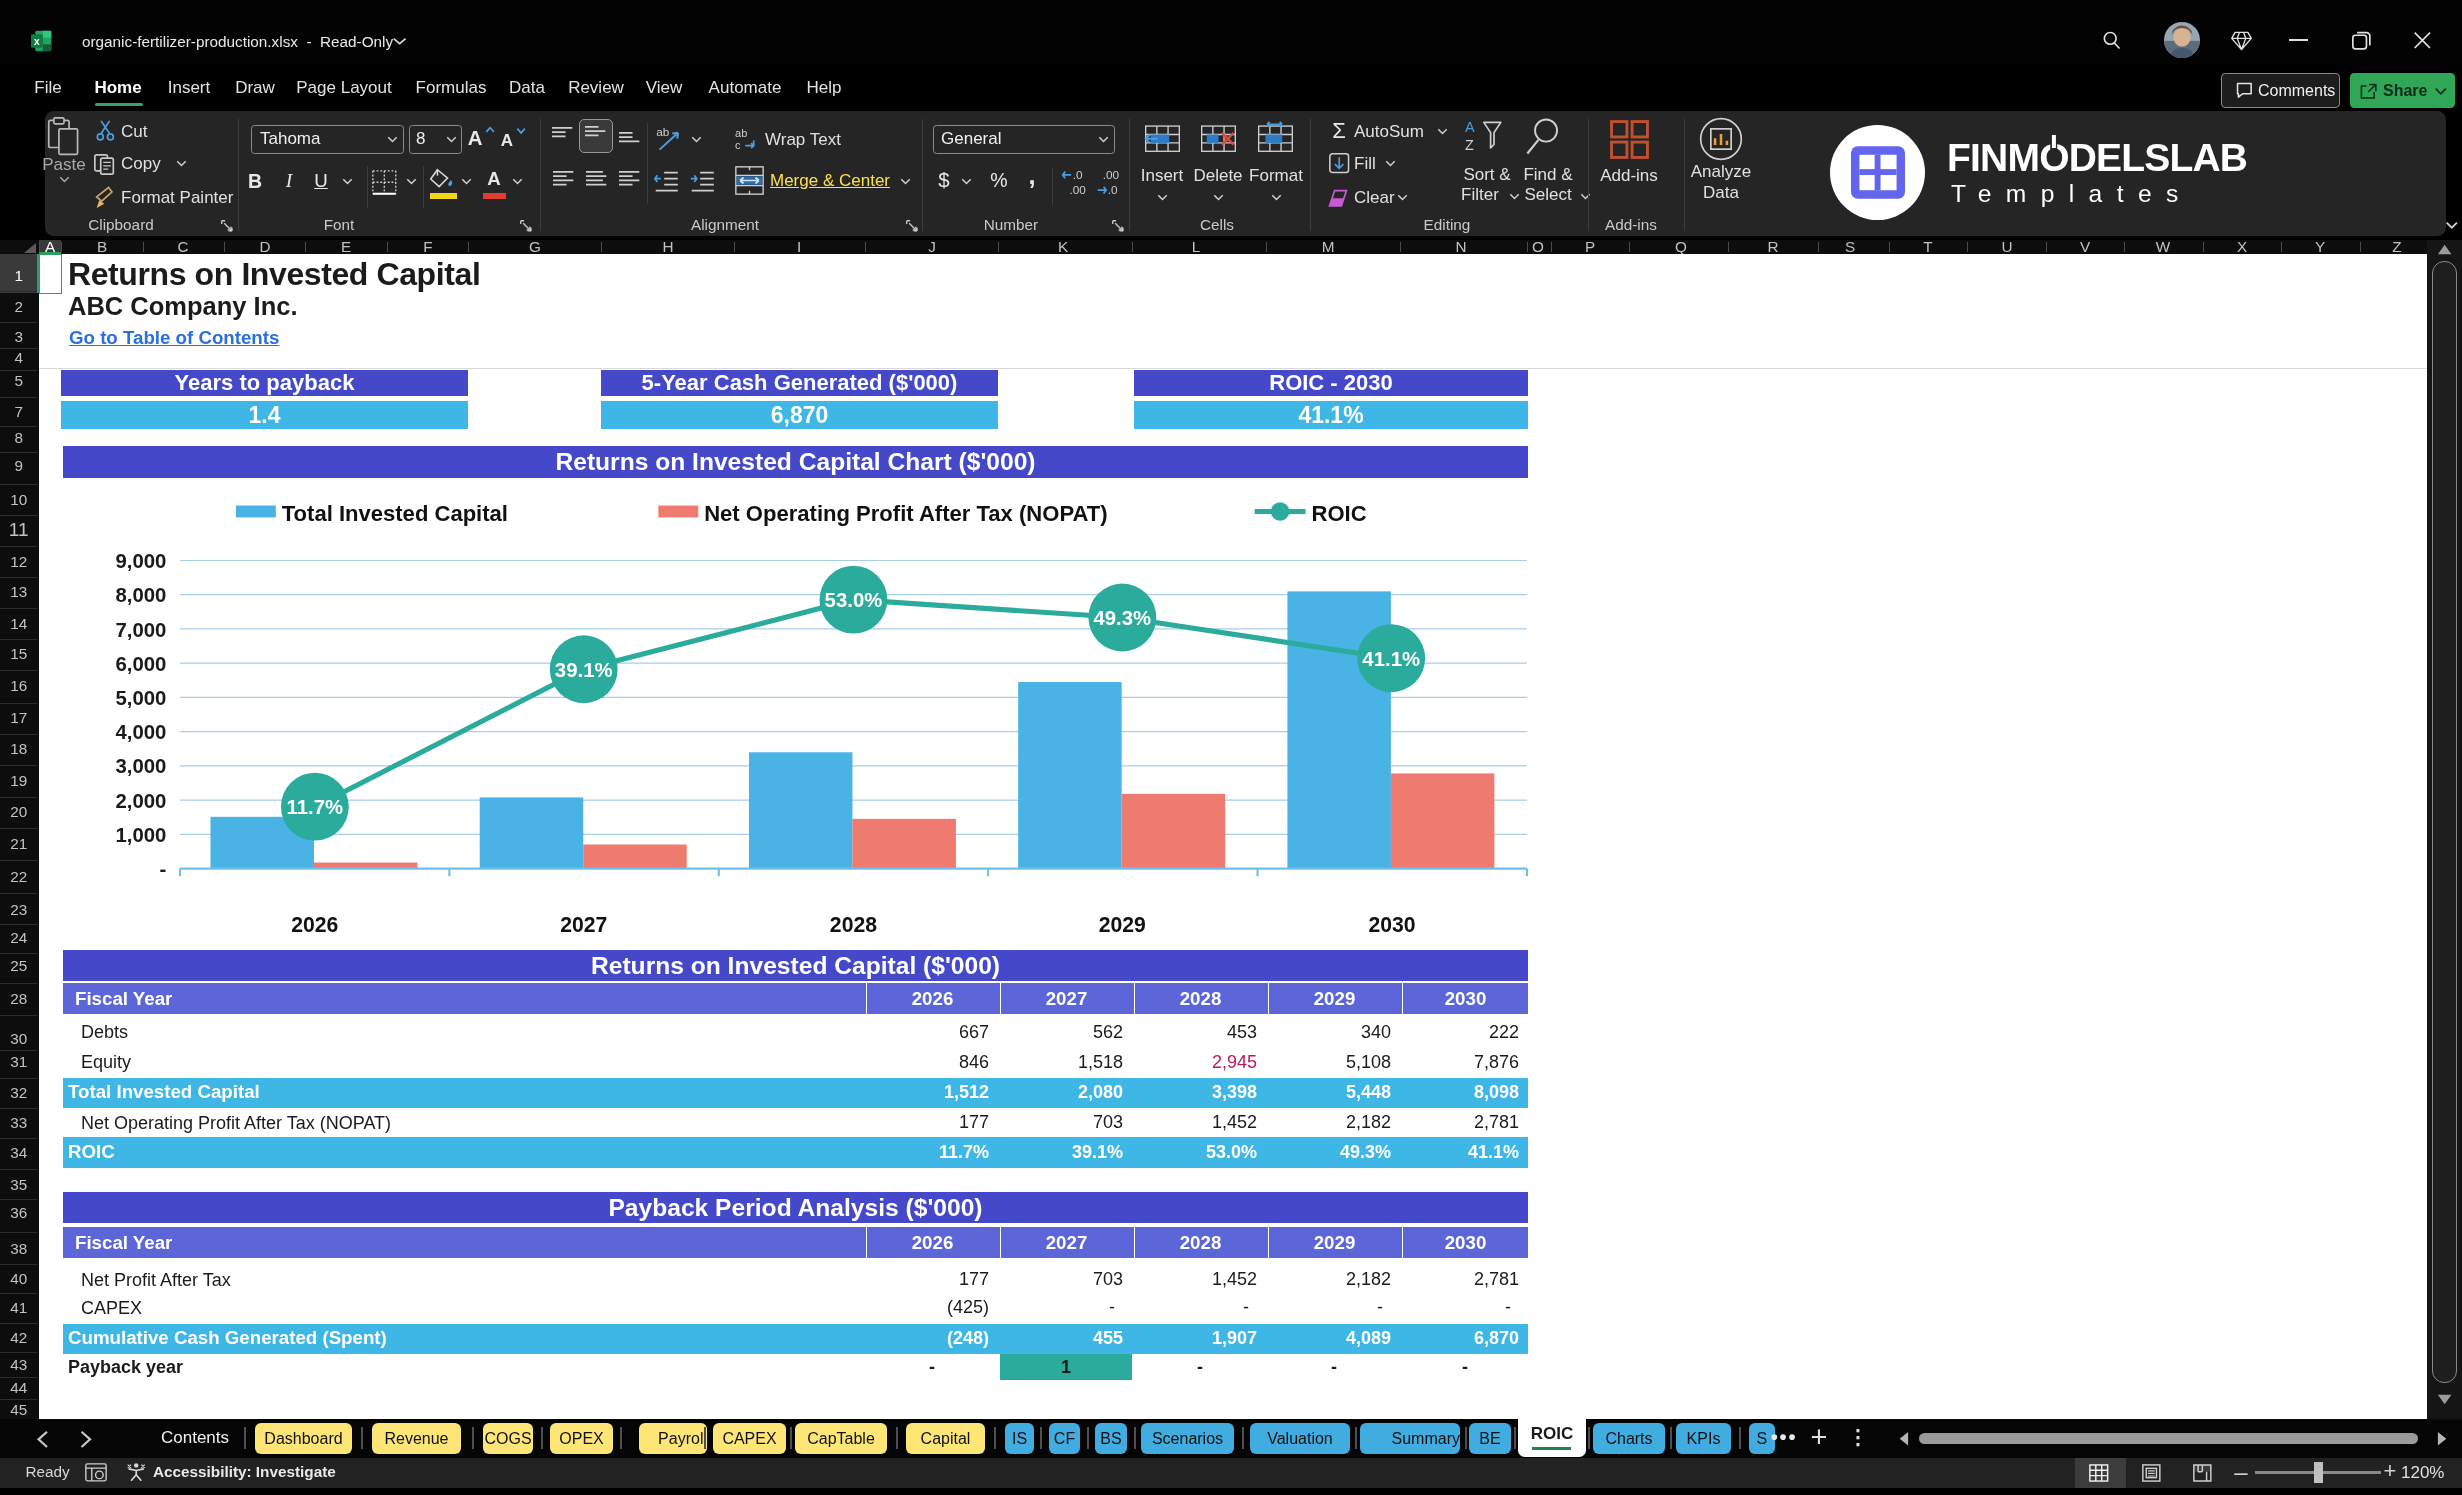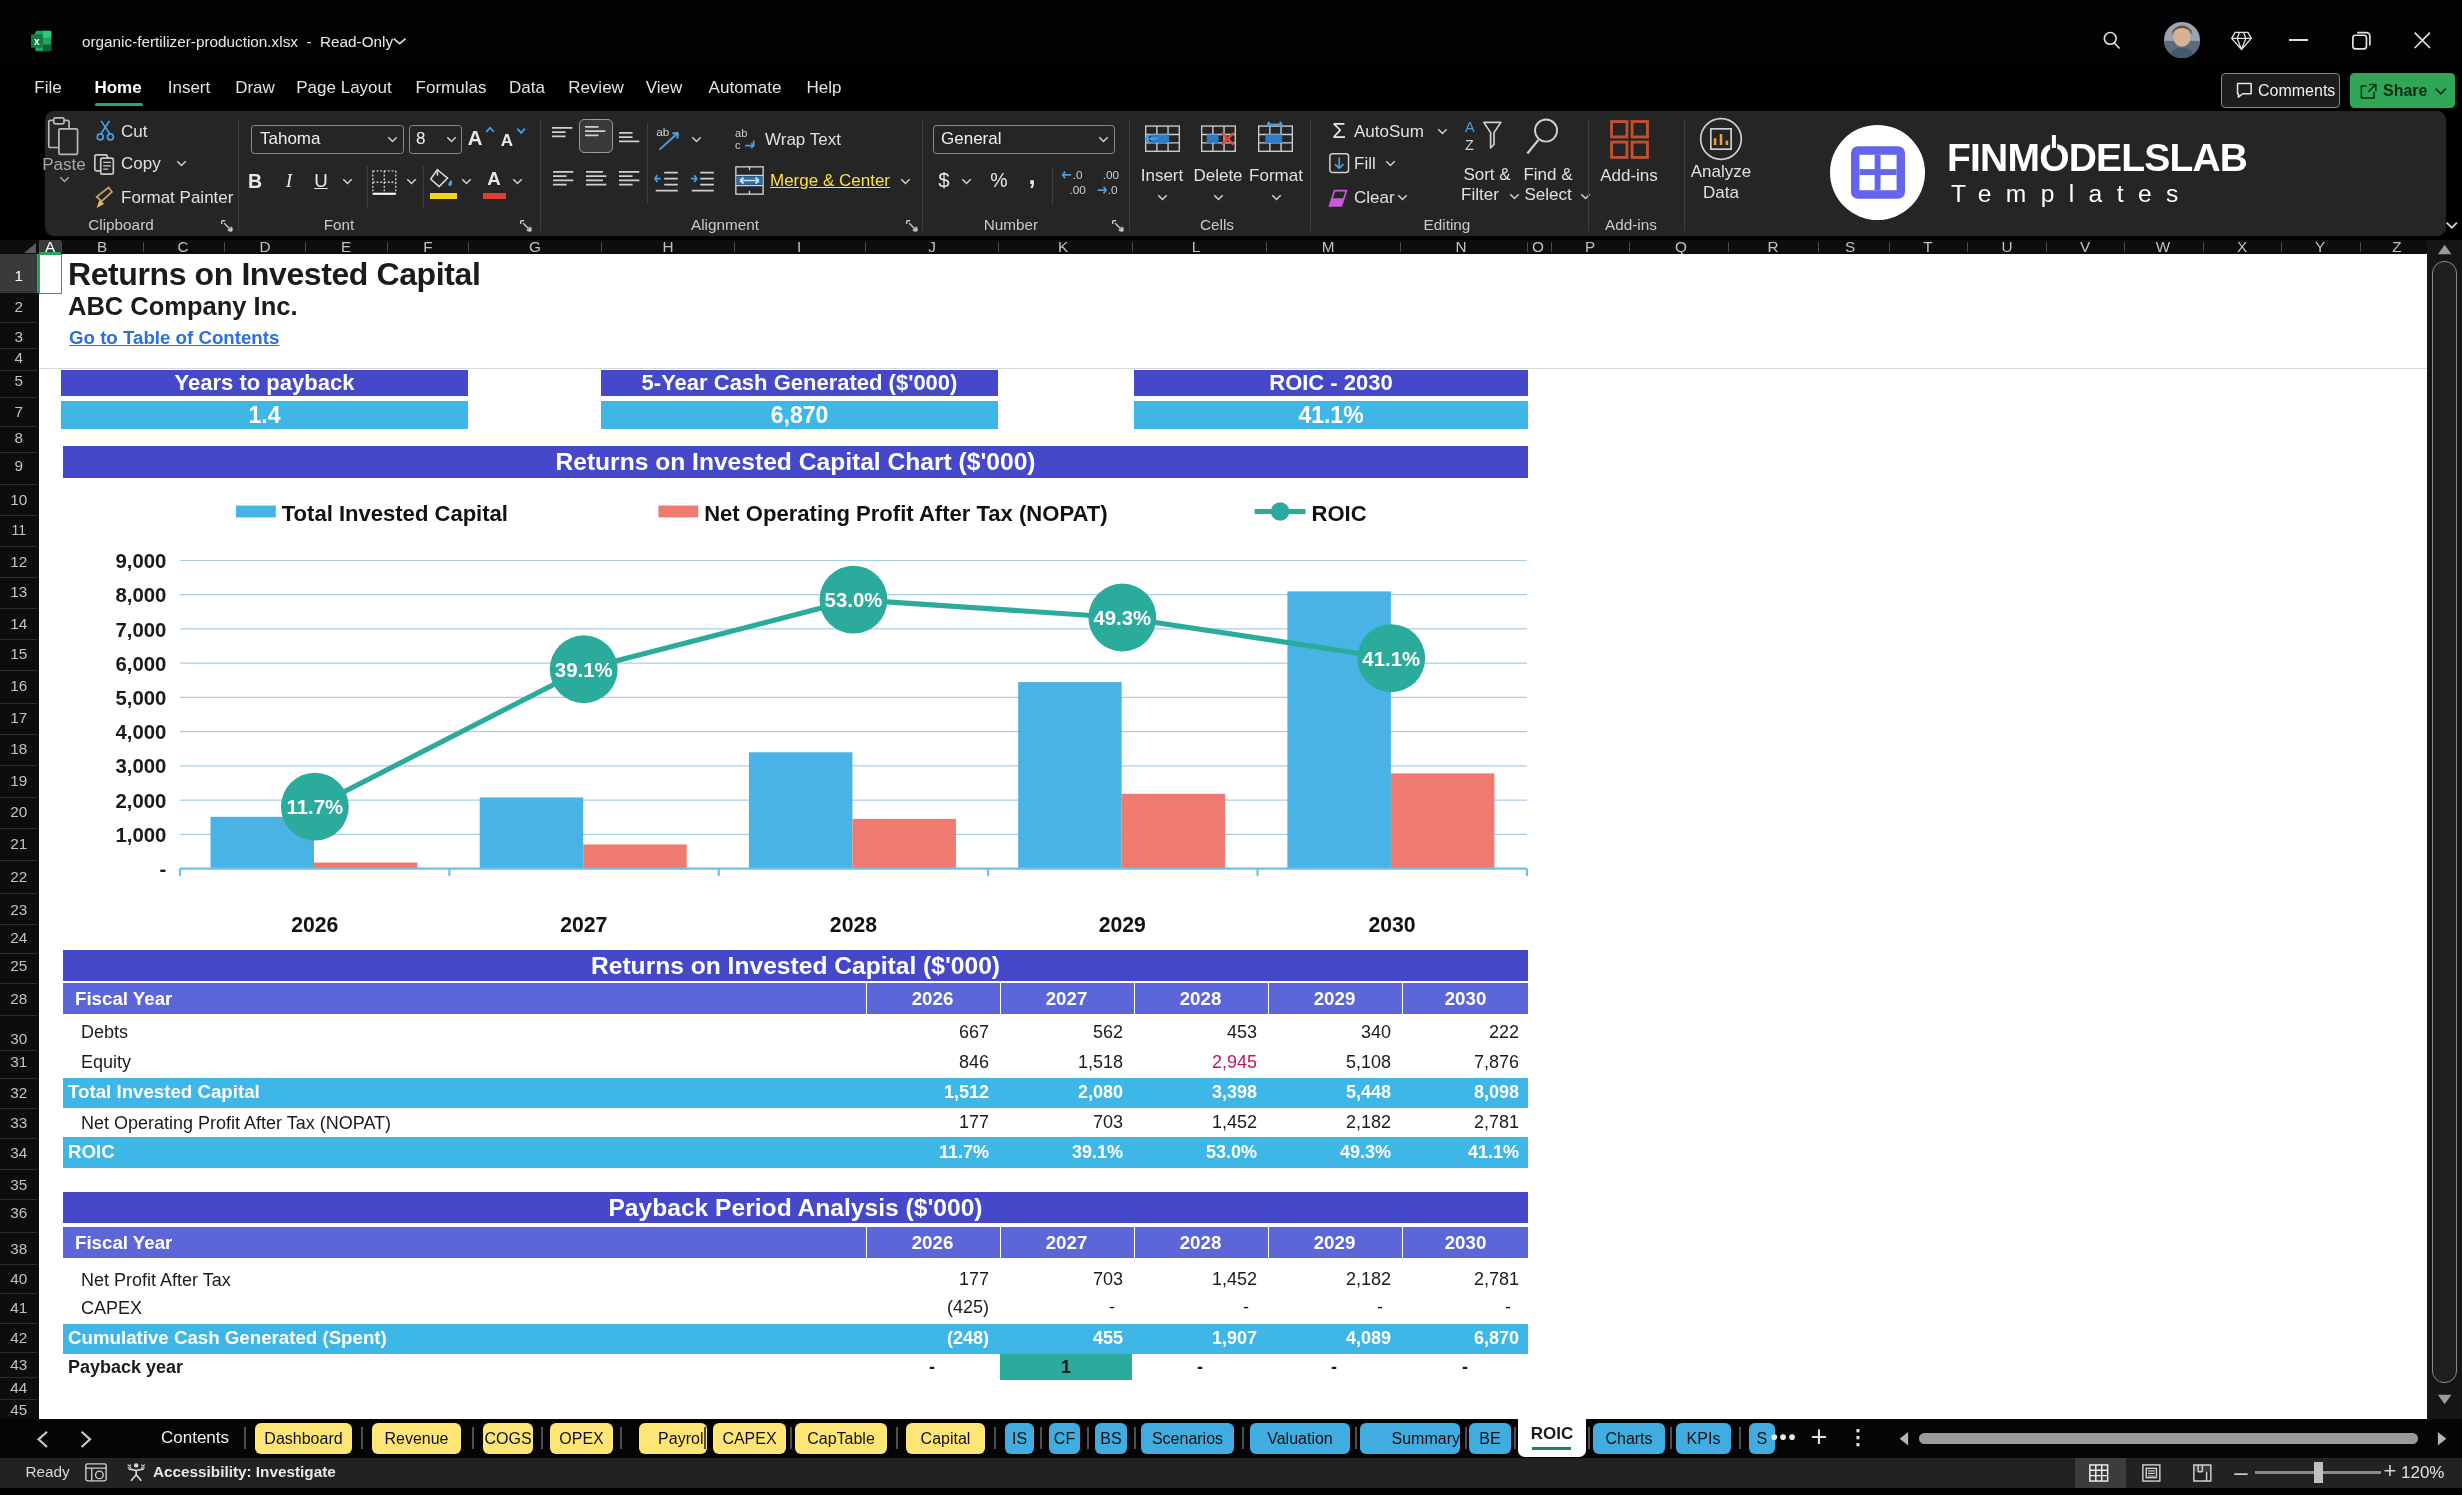--- a/index.html
+++ b/index.html
@@ -430,21 +430,21 @@
 <div class="ab" style="left:0;top:254px;width:39px;height:39px;background:#3a3a3a;border-right:2.5px solid #2ba05f;"></div>
 <div class="txt cc" style="left:18.7px;top:276px;font-size:15.3px;color:#ffffff;">1</div>
 <div class="txt cc" style="left:18.7px;top:307px;font-size:15.3px;color:#c2c2c2;">2</div>
 <div class="txt cc" style="left:18.7px;top:337px;font-size:15.3px;color:#c2c2c2;">3</div>
 <div class="txt cc" style="left:18.7px;top:358px;font-size:15.3px;color:#c2c2c2;">4</div>
 <div class="txt cc" style="left:18.7px;top:381px;font-size:15.3px;color:#c2c2c2;">5</div>
 <div class="txt cc" style="left:18.7px;top:412px;font-size:15.3px;color:#c2c2c2;">7</div>
 <div class="txt cc" style="left:18.7px;top:438px;font-size:15.3px;color:#c2c2c2;">8</div>
 <div class="txt cc" style="left:18.7px;top:466px;font-size:15.3px;color:#c2c2c2;">9</div>
 <div class="txt cc" style="left:18.7px;top:500px;font-size:15.3px;color:#c2c2c2;">10</div>
-<div class="txt cc" style="left:18.7px;top:530px;font-size:14px;color:#c2c2c2;">11</div>
+<div class="txt cc" style="left:18.7px;top:530px;font-size:19px;color:#c2c2c2;">11</div>
 <div class="txt cc" style="left:18.7px;top:562px;font-size:15.3px;color:#c2c2c2;">12</div>
 <div class="txt cc" style="left:18.7px;top:592px;font-size:15.3px;color:#c2c2c2;">13</div>
 <div class="txt cc" style="left:18.7px;top:624px;font-size:15.3px;color:#c2c2c2;">14</div>
 <div class="txt cc" style="left:18.7px;top:654px;font-size:15.3px;color:#c2c2c2;">15</div>
 <div class="txt cc" style="left:18.7px;top:686px;font-size:15.3px;color:#c2c2c2;">16</div>
 <div class="txt cc" style="left:18.7px;top:718px;font-size:15.3px;color:#c2c2c2;">17</div>
 <div class="txt cc" style="left:18.7px;top:749px;font-size:15.3px;color:#c2c2c2;">18</div>
 <div class="txt cc" style="left:18.7px;top:781px;font-size:15.3px;color:#c2c2c2;">19</div>
 <div class="txt cc" style="left:18.7px;top:812px;font-size:15.3px;color:#c2c2c2;">20</div>
 <div class="txt cc" style="left:18.7px;top:844px;font-size:15.3px;color:#c2c2c2;">21</div>

